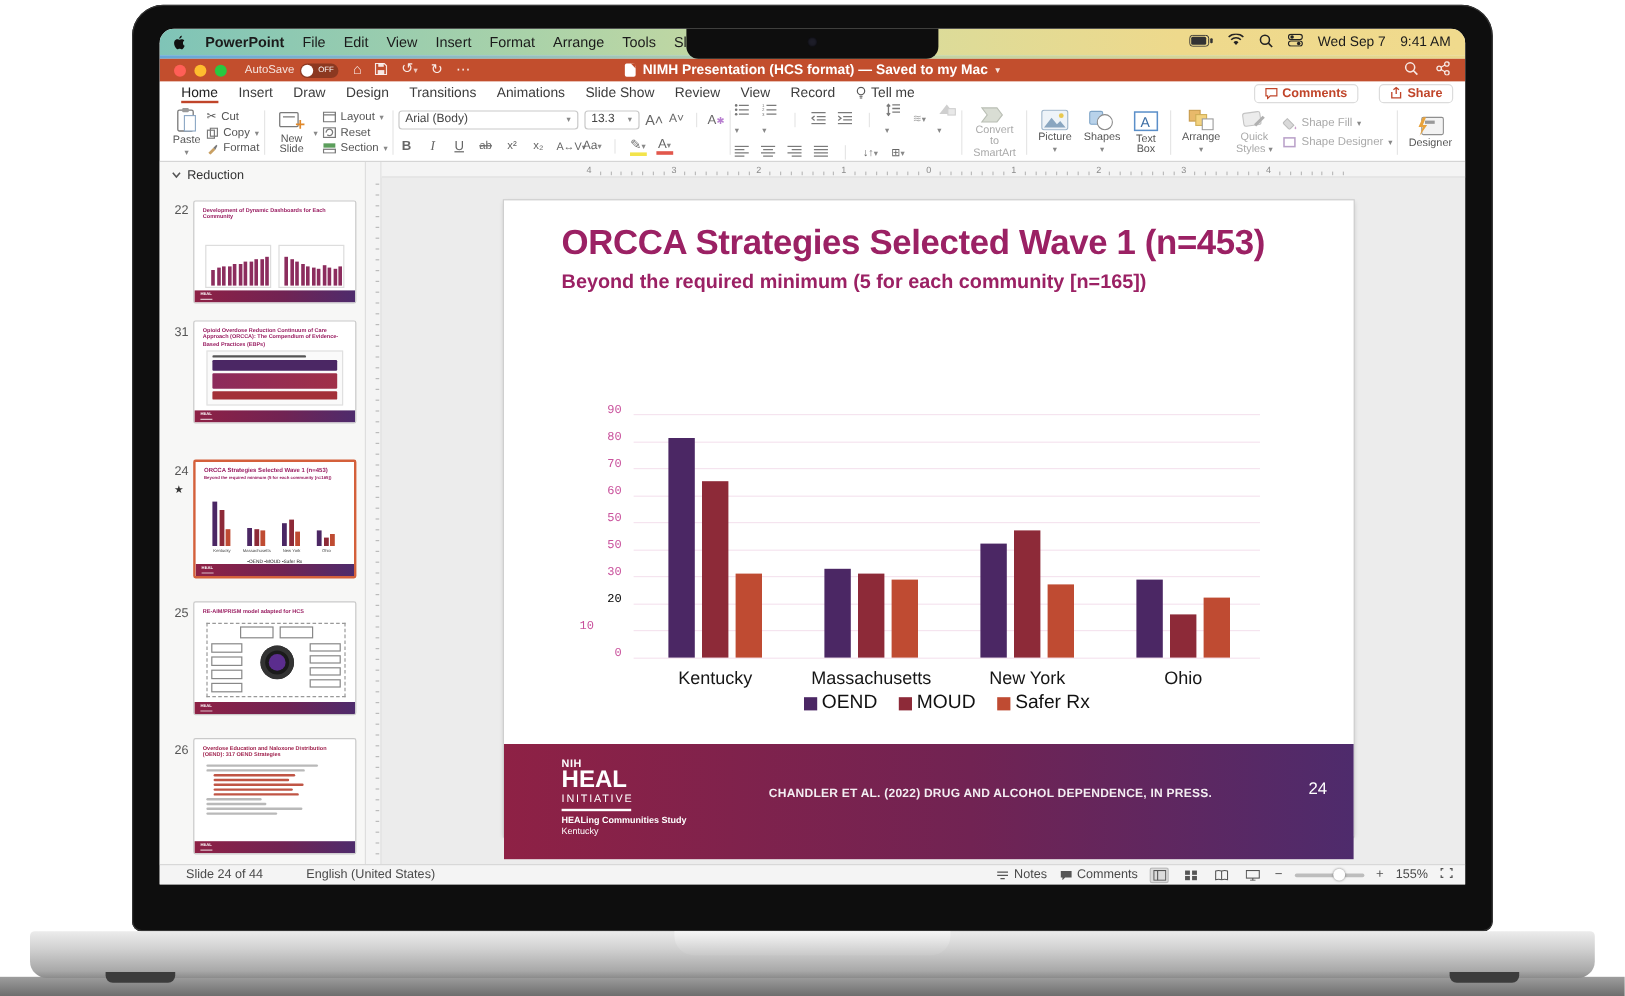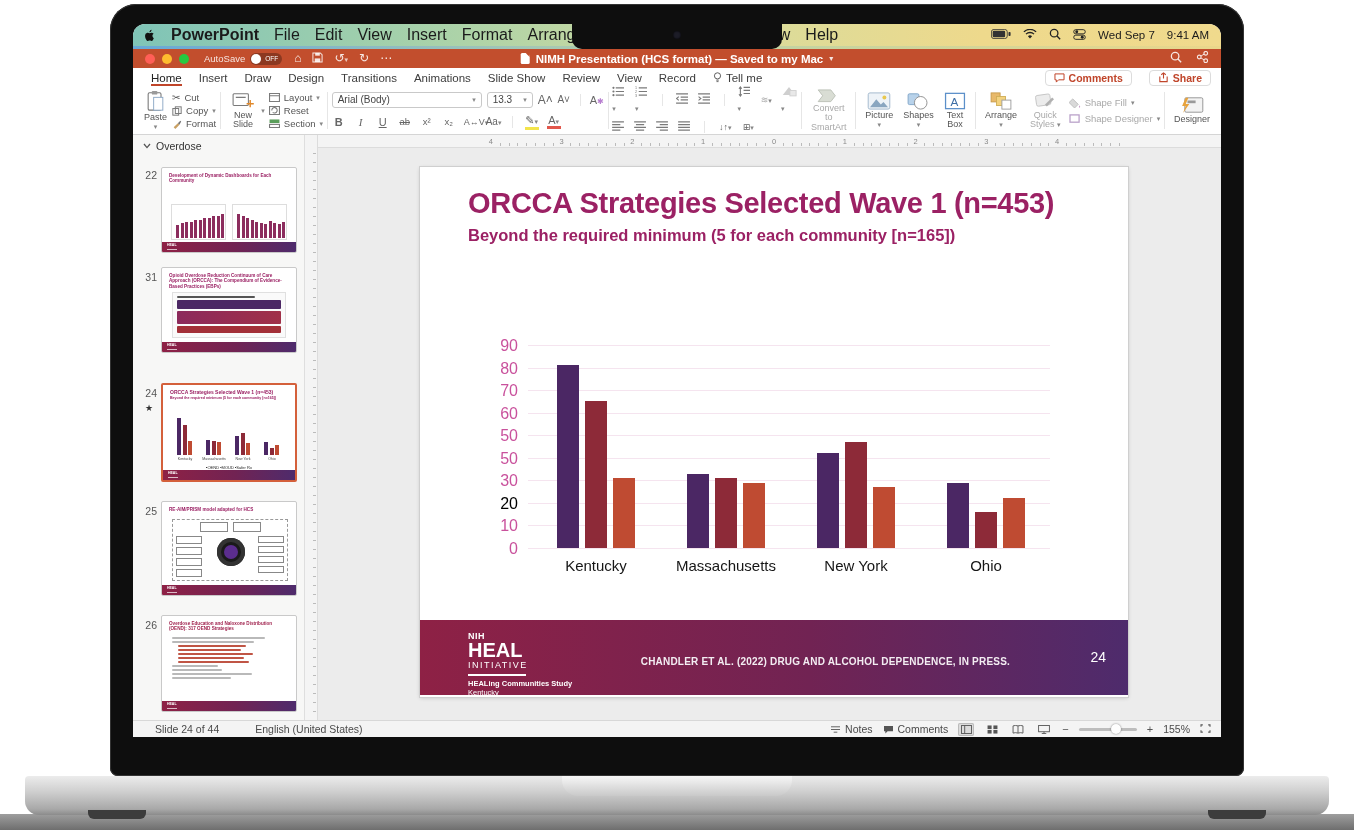--- a/index.html
+++ b/index.html
@@ -24,21 +24,21 @@
             border-radius:50%; background:#1d1d28; box-shadow:inset 0 0 2px #000; }
 
   
   #screen { position:absolute; left:133px; top:24px; width:1088px; height:713px;
             background:#fff; border-radius:12px 12px 0 0; overflow:hidden; font-size:12px; }
 
   
   #menubar { position:absolute; left:0; top:0; width:100%; height:22px;
              background:linear-gradient(90deg,#7fc4b7 0%,#a9d2a9 28%,#d8dc9c 55%,#eed98c 78%,#f0da8d 100%);
              display:flex; align-items:center; padding:0 12px 0 10px; color:#1b1b1b; }
-  #menubar .left { display:flex; align-items:center; gap:15px; font-size:16px; }
+  #menubar .left { display:flex; align-items:center; gap:15px; font-size:12px; }
   #menubar .appname { font-weight:bold; }
   #menubar .mitem { white-space:nowrap; }
   #menubar .right { margin-left:auto; display:flex; align-items:center; gap:12px; font-size:11.5px; font-weight:500; }
   #desktop-strip { position:absolute; left:0; top:22px; width:100%; height:3px;
                    background:linear-gradient(90deg,#67a8d7,#b9d2a8,#ead78b); }
 
   
   #titlebar { position:absolute; left:0; top:25px; width:100%; height:19px; background:#c24e2d;
               display:flex; align-items:center; padding:0 12px; color:#fff; }
   .tl { width:10px; height:10px; border-radius:50%; margin-right:7px; }
@@ -113,28 +113,28 @@
            box-shadow:0 0 0 1px #cfcfcf, 0 1px 4px rgba(0,0,0,.18); }
   #slide-title { position:absolute; left:48px; top:20px; width:660px; font-size:29px; font-weight:bold;
                  color:#9b2164; letter-spacing:-.3px; white-space:nowrap; }
   #slide-subtitle { position:absolute; left:48px; top:59px; font-size:16.5px; font-weight:bold; color:#9b2164; }
   #partnership { position:absolute; left:418px; top:96px; width:260px; color:#9b2164; }
   #partnership h3 { font-size:12.5px; font-weight:bold; text-decoration:underline; }
   #partnership ul { margin:7px 0 0 26px; }
   #partnership li { font-size:12px; line-height:18px; }
   #chart { position:absolute; left:0; top:0; width:708px; height:530px; pointer-events:none; }
   .gridline { position:absolute; height:1px; background:#f5e4ef; }
-  .ytick { position:absolute; width:58px; text-align:right; font-size:16px; color:#c9519c; }
+  .ytick { position:absolute; width:58px; text-align:right; font-size:10px; color:#c9519c;font-family:Liberation Mono, monospace; }
   .bar { position:absolute; }
   .catlabel { position:absolute; font-size:15px; color:#161616; text-align:center; transform:translateX(-50%); white-space:nowrap; }
   #legend { position:absolute; left:108px; top:410px; width:522px; display:flex; justify-content:center; gap:18px; align-items:center; }
   .leg-item { display:flex; align-items:center; gap:4px; font-size:16px; color:#111; }
   .leg-sq { width:11px; height:11px; display:inline-block; }
 
-  #slide-footer { position:absolute; left:0; top:453px; width:708px; height:75px;
+  #slide-footer { position:absolute; left:0; top:453px; width:708px; height:96px;
                   background:linear-gradient(90deg,#8e2145 0%,#712353 55%,#4e2b6c 100%); color:#fff; }
   #logo { position:absolute; left:48px; top:11px; }
   #logo .nih { font-size:9px; font-weight:bold; letter-spacing:.5px; }
   #logo .heal { font-size:20px; font-weight:bold; line-height:19px; }
   #logo .init { font-size:9px; letter-spacing:1.5px; }
   #logo .rule { width:58px; height:2px; background:#fff; margin:4px 0 3px; }
   #logo .sub1 { font-size:7.5px; font-weight:bold; }
   #logo .sub2 { font-size:7.5px; }
   #citation { position:absolute; right:118px; top:36px; font-size:10px; letter-spacing:.2px; color:#f3edf2; font-weight:700; }
   #page-num { position:absolute; right:22px; top:29px; font-size:14px; }
@@ -179,21 +179,21 @@
             </svg>
         </span>
         <span class="appname">PowerPoint</span>
         <span id="menu-items" style="display:flex;gap:15px;">
             <span class="mitem">File</span>
             <span class="mitem">Edit</span>
             <span class="mitem">View</span>
             <span class="mitem">Insert</span>
             <span class="mitem">Format</span>
             <span class="mitem">Arrange</span>
-            <span class="mitem">Tell</span>
+            <span class="mitem">Tools</span>
             <span class="mitem">Slide Show</span>
             <span class="mitem">Window</span>
             <span class="mitem">Help</span>
           </span>
       </div>
       <div class="right">
         <span>
           <svg width="20" height="10" viewBox="0 0 24 12">
               <rect x="0.5" y="0.5" width="19" height="11" rx="3" fill="none" stroke="#333"></rect>
               <rect x="2" y="2" width="15" height="8" rx="1.5" fill="#333"></rect>
@@ -559,21 +559,21 @@
       </div>
     </div>
 
     <div id="main">
 
       <div id="sidebar">
         <div id="section-hdr">
           <svg width="8" height="6" viewBox="0 0 8 6">
               <path d="M1 1 L4 4.6 L7 1" stroke="#555" fill="none" stroke-width="1.3"></path>
             </svg>
-          <span>Overdose</span>
+          <span>Reduction</span>
         </div>
 
         <div class="thumb-num" style="top:34px;">22</div>
         <div class="thumb" id="thumb22" style="top:32px;height:86px;">
           <div class="mini-title">Development of Dynamic Dashboards for Each Community</div>
           <div class="t-chartbox" style="left:9px;top:36px;width:55px;height:36px;" id="t22a">
               <div class="t-bar" style="left: 4px; height: 13px; background: rgb(140, 45, 94);"></div>
               <div class="t-bar" style="left: 8.5px; height: 15px; background: rgb(140, 45, 94);"></div>
               <div class="t-bar" style="left: 13px; height: 16px; background: rgb(140, 45, 94);"></div>
               <div class="t-bar" style="left: 17.5px; height: 16px; background: rgb(140, 45, 94);"></div>
@@ -833,21 +833,21 @@
 
         <div id="slide">
           <div id="slide-title">ORCCA Strategies Selected Wave 1 (n=453)</div>
           <div id="slide-subtitle">Beyond the required minimum (5 for each community [n=165])</div>
 
 
           <div id="chart">
               <div class="gridline" style="left: 108px; top: 381px; width: 522px; background: rgb(245, 228, 239);"></div>
               <div class="ytick" style="left: 40px; top: 373px; color: rgb(201, 81, 156);">0</div>
               <div class="gridline" style="left: 108px; top: 358.444px; width: 522px; background: rgb(245, 228, 239);"></div>
-              <div class="ytick" style="left: 40px; top: 350.444px; color: rgb(201, 81, 156);">10</div>
+              <div class="ytick" style="left: 40px; top: 350.444px; color: rgb(201, 81, 156); text-align: center;">10</div>
               <div class="gridline" style="left: 108px; top: 335.889px; width: 522px; background: rgb(245, 228, 239);"></div>
               <div class="ytick" style="left: 40px; top: 327.889px; color: #000000;">20</div>
               <div class="gridline" style="left: 108px; top: 313.333px; width: 522px; background: rgb(245, 228, 239);"></div>
               <div class="ytick" style="left: 40px; top: 305.333px; color: rgb(201, 81, 156);">30</div>
               <div class="gridline" style="left: 108px; top: 290.778px; width: 522px; background: rgb(245, 228, 239);"></div>
               <div class="ytick" style="left: 40px; top: 282.778px; color: rgb(201, 81, 156);">50</div>
               <div class="gridline" style="left: 108px; top: 268.222px; width: 522px; background: rgb(245, 228, 239);"></div>
               <div class="ytick" style="left: 40px; top: 260.222px; color: rgb(201, 81, 156);">50</div>
               <div class="gridline" style="left: 108px; top: 245.667px; width: 522px; background: rgb(245, 228, 239);"></div>
               <div class="ytick" style="left: 40px; top: 237.667px; color: rgb(201, 81, 156);">60</div>
@@ -867,20 +867,34 @@
               <div class="catlabel" style="left: 306px; top: 390px;">Massachusetts</div>
               <div class="bar" title="OEND – New York: 42" style="left: 397px; top: 286.267px; width: 22px; height: 94.7333px; background: rgb(75, 39, 100);"></div>
               <div class="bar" title="MOUD – New York: 47" style="left: 425px; top: 274.989px; width: 22px; height: 106.011px; background: rgb(141, 42, 56);"></div>
               <div class="bar" title="Safer Rx – New York: 27" style="left: 453px; top: 320.1px; width: 22px; height: 60.9px; background: rgb(191, 75, 50);"></div>
               <div class="catlabel" style="left: 436px; top: 390px;">New York</div>
               <div class="bar" title="OEND – Ohio: 29" style="left: 527px; top: 315.589px; width: 22px; height: 65.4111px; background: rgb(75, 39, 100);"></div>
               <div class="bar" title="MOUD – Ohio: 16" style="left: 555px; top: 344.911px; width: 22px; height: 36.0889px; background: rgb(141, 42, 56);"></div>
               <div class="bar" title="Safer Rx – Ohio: 22" style="left: 583px; top: 331.378px; width: 22px; height: 49.6222px; background: rgb(191, 75, 50);"></div>
               <div class="catlabel" style="left: 566px; top: 390px;">Ohio</div>
             </div>
+          <div id="legend">
+              <span class="leg-item">
+                <span class="leg-sq" style="background: rgb(75, 39, 100);"></span>
+                <span>OEND</span>
+              </span>
+              <span class="leg-item">
+                <span class="leg-sq" style="background: rgb(141, 42, 56);"></span>
+                <span>MOUD</span>
+              </span>
+              <span class="leg-item">
+                <span class="leg-sq" style="background: rgb(191, 75, 50);"></span>
+                <span>Safer Rx</span>
+              </span>
+            </div>
 
           <div id="slide-footer">
             <div id="logo">
               <div class="nih">NIH</div>
               <div class="heal">HEAL</div>
               <div class="init">INITIATIVE</div>
               <div class="rule"></div>
               <div class="sub1">HEALing Communities Study</div>
               <div class="sub2">Kentucky</div>
             </div>

